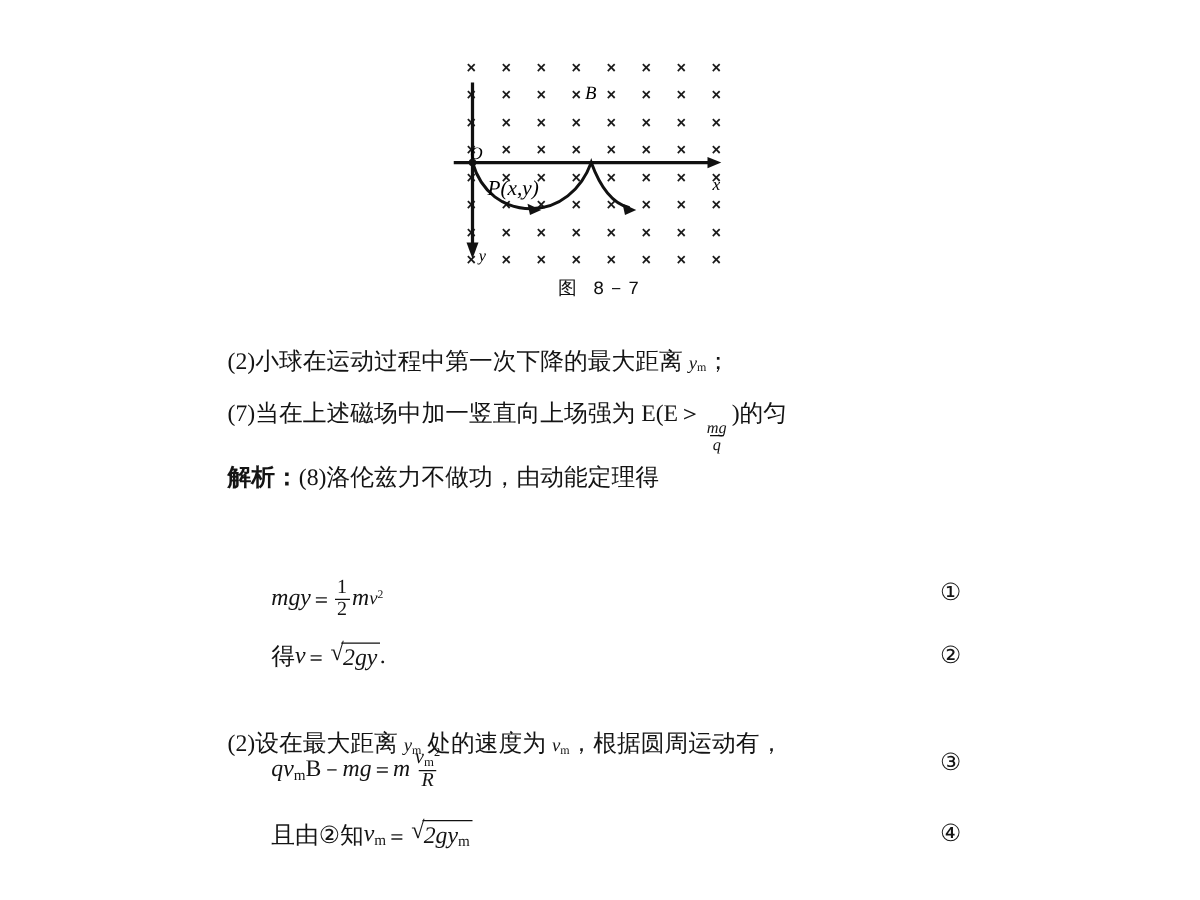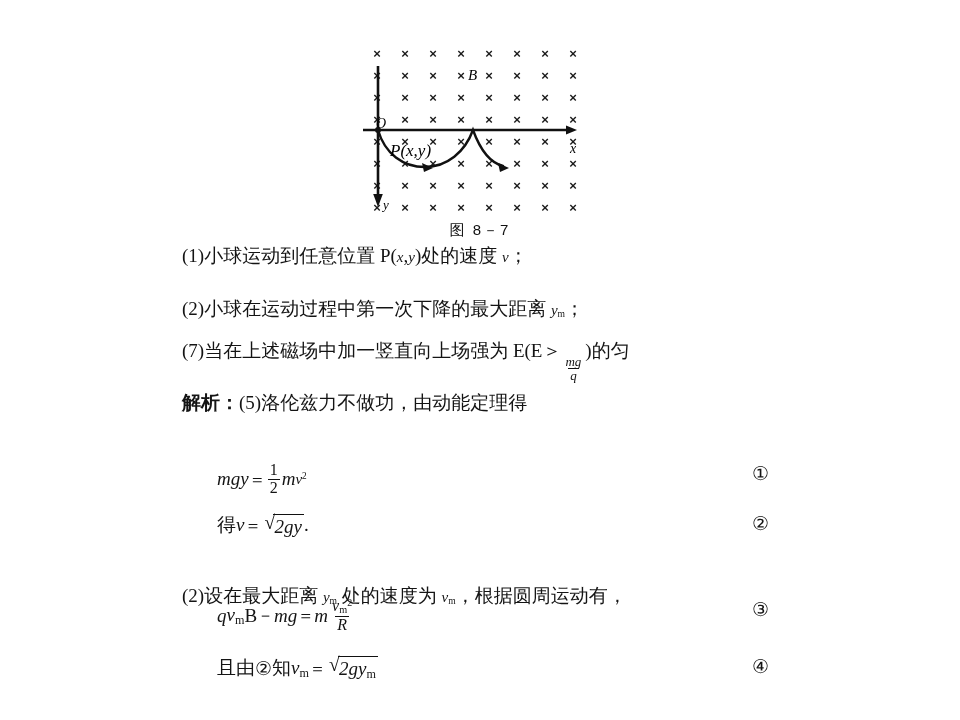--- a/index.html
+++ b/index.html
@@ -70,21 +70,21 @@
   #label-x  { left: 207px; top: 99px; font-size: 14px; }
   #label-y  { left: 20px;  top: 155px; font-size: 13px; }
   #label-P  { left: 27px;  top: 99px; font-size: 17px; }
 
   #figure-caption {
     position: absolute;
     left: 0;
     top: 221px;
     width: 960px;
     text-align: center;
-    font-family: Liberation Sans, sans-serif;
+    font-family: Liberation Mono, monospace;
     font-size: 15px;
     letter-spacing: 2px;
     color: #111;
   }
 
   
   #body-text {
     position: absolute;
     left: 182px;
     top: 246px;
@@ -308,38 +308,35 @@
     <span class="fig-label" id="label-x">x</span>
     <span class="fig-label" id="label-y">y</span>
     <span class="fig-label" id="label-P">P(x,y)</span>
   </div>
 
   <div id="figure-caption">图 8－7</div>
 </div>
 
 <div id="body-text">
 
-  <div class="text-line ln1">
-    <span>(1)小球运动到任意位置 P(</span><span class="mathv">x</span><span>,</span><span class="mathv">y</span><span>)处的速度 </span><span class="mathv">v</span><span>；</span>
-  </div>
 
   <div class="text-line ln2">
     <span>(2)小球在运动过程中第一次下降的最大距离 </span><span class="mathv"><span>y</span><sub class="m">m</sub></span><span>；</span>
   </div>
 
   <div class="text-line ln3">
     <span>(7)当在上述磁场中加一竖直向上场强为 E(E＞</span><span class="frac">
         <span class="num">mg</span>
         <span class="den">q</span>
       </span><span>)的匀</span>
   </div>
 
 
   <div class="text-line ln5">
-    <span class="bold-head">解析</span><span class="bold-head">：</span><span>(5)洛伦兹力不做功，由动能定理得</span>
+    <span class="bold-head">解析</span><span class="bold-head">：</span><span>(8)洛伦兹力不做功，由动能定理得</span>
   </div>
 </div>
 
 <div class="eq-row" id="eq1">
   <span class="eq-body">
     <span class="mathv" style="font-size:19px">mgy</span>
       <span class="mathup">＝</span>
       <span class="frac big">
         <span class="num" style="font-style:normal">1</span>
         <span class="den" style="font-style:normal">2</span>

